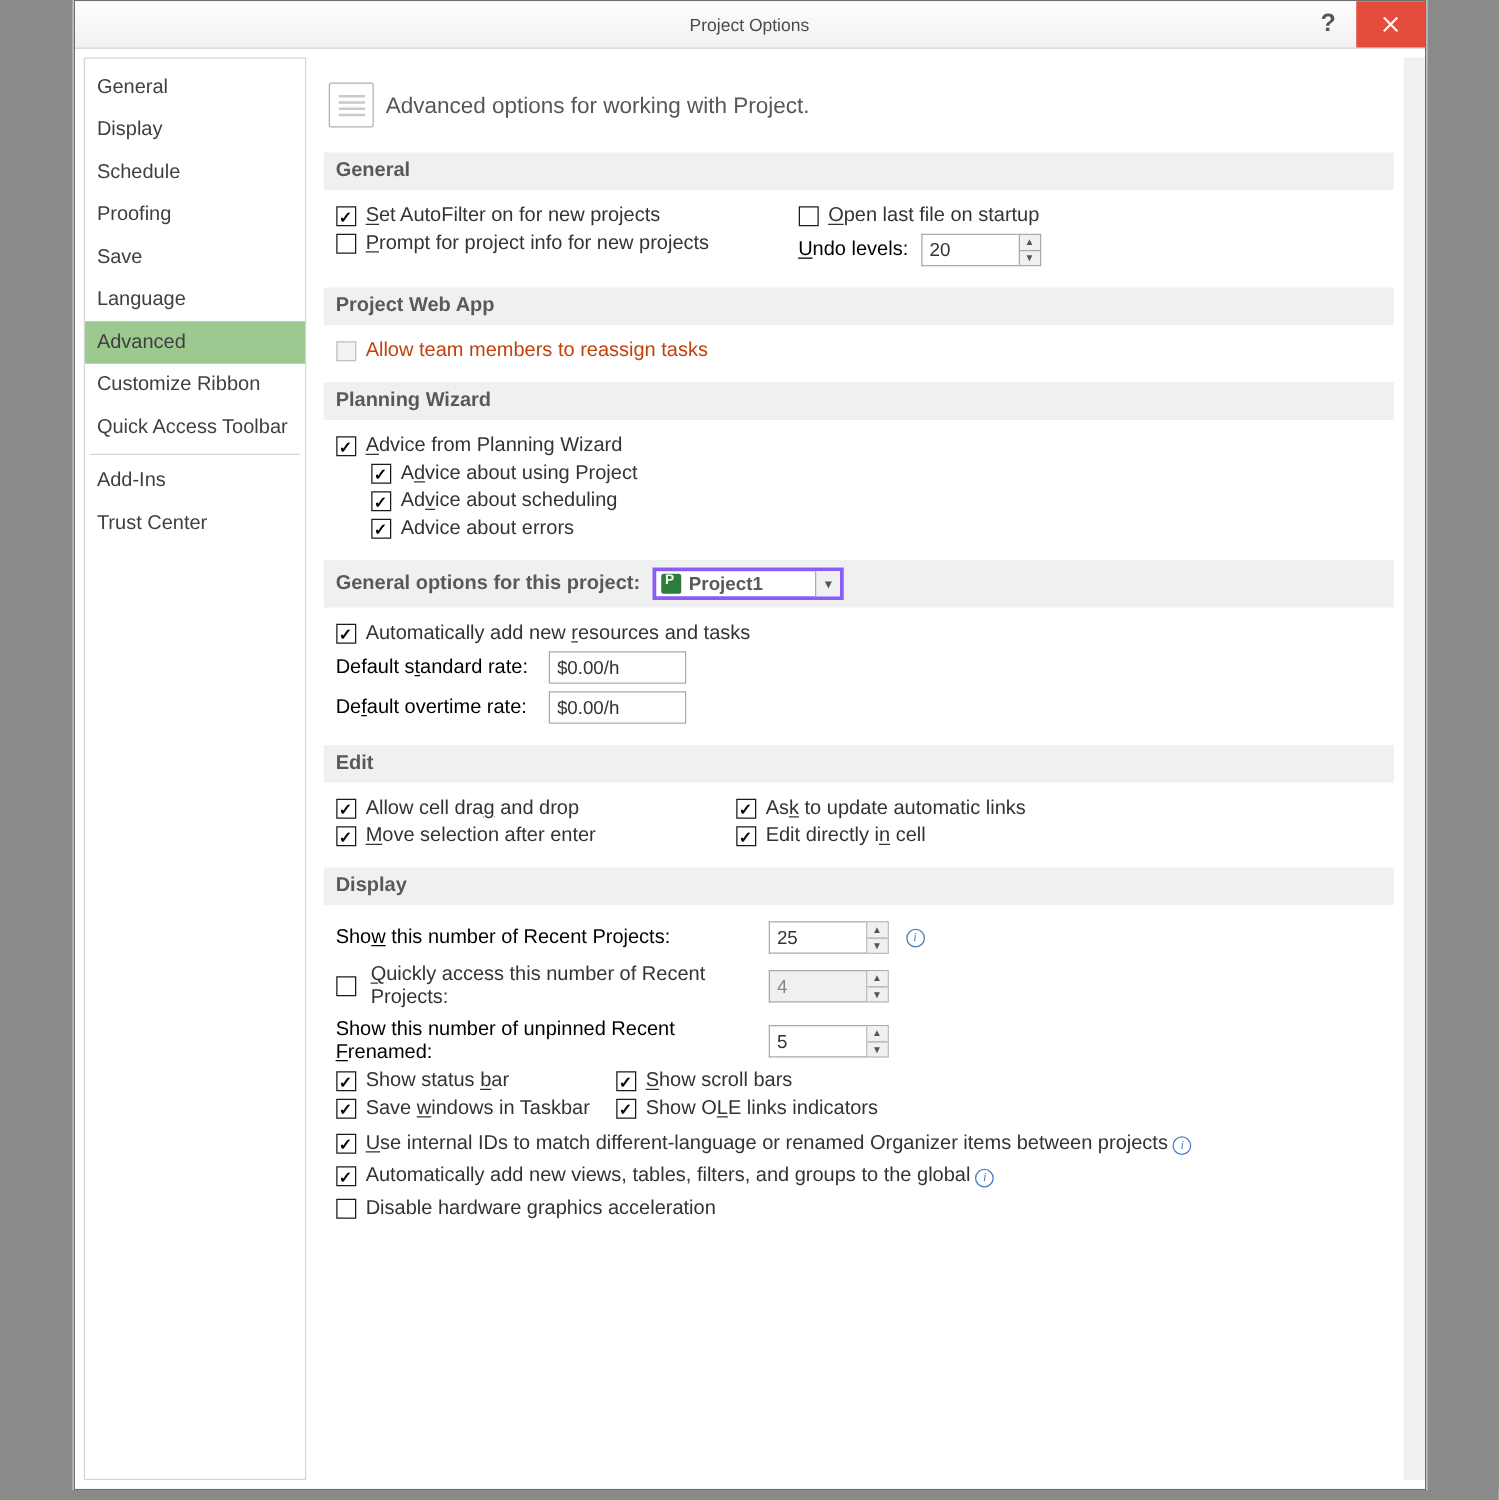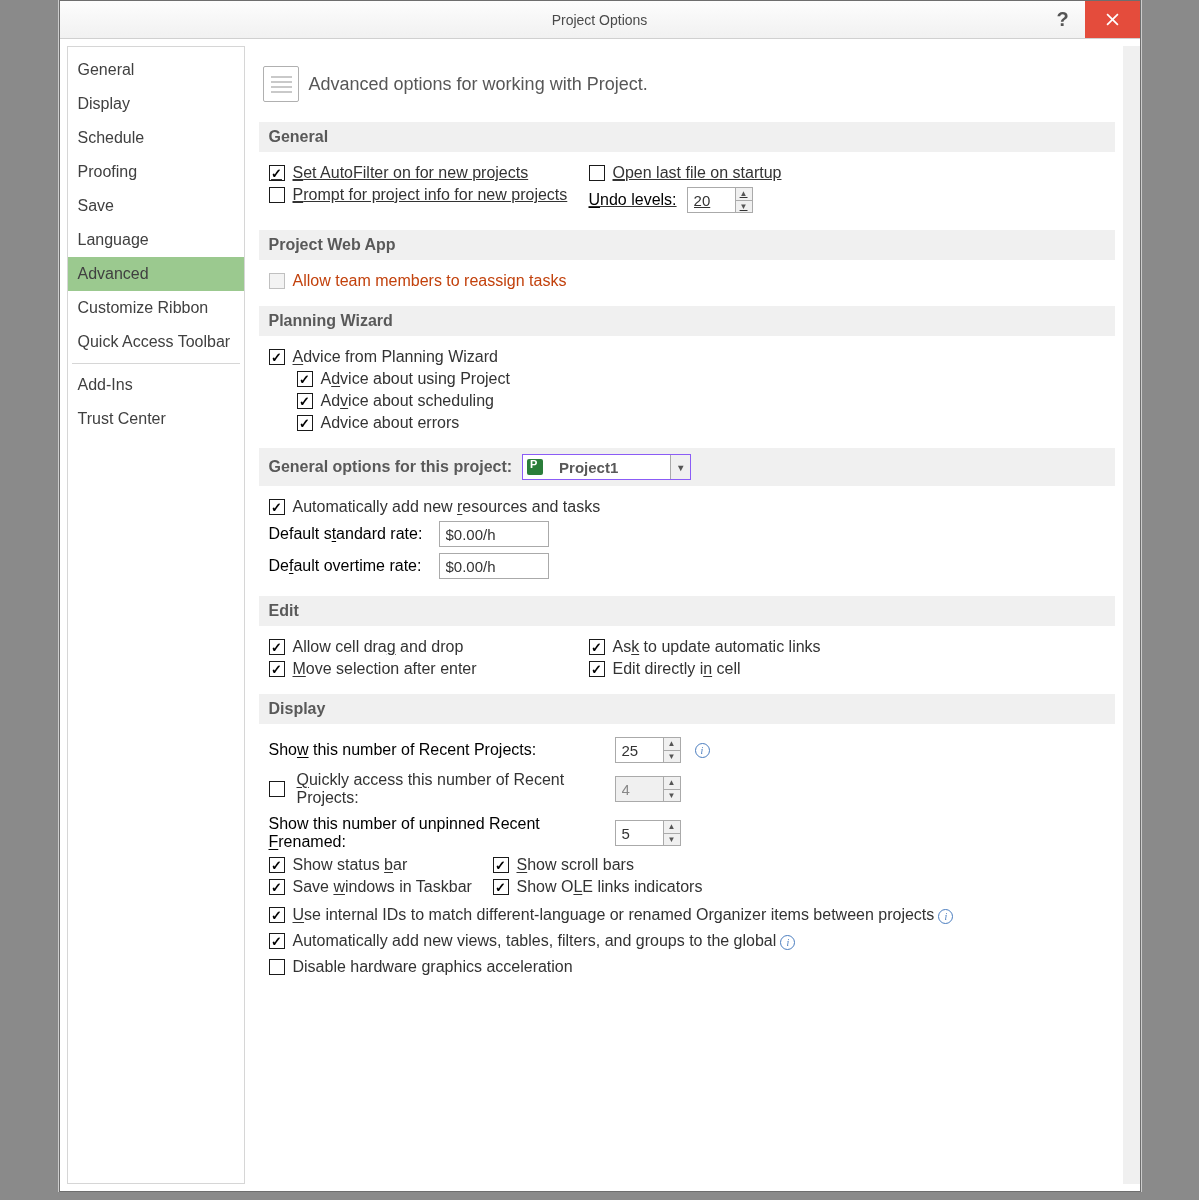--- a/index.html
+++ b/index.html
@@ -148,21 +148,21 @@
 
   .row {
     display:flex;
     align-items:center;
     padding: 3px 0;
     gap: 10px;
   }
 
   .two-col {
     display:flex;
-    text-decoration: underline;
+    gap: 50px;
   }
   .two-col > div { flex: none; }
 
   .chk {
     display:flex; align-items:center; gap:8px;
     padding: 2px 0;
     font-size: 16px;
     color: #333;
   }
   .chk.indent { margin-left: 28px; }
@@ -194,37 +194,36 @@
     padding: 0 6px;
     font-size: 15px;
     background: #fff;
     color:#333;
   }
   .text-input.disabled { background:#f0f0f0; color:#888; }
 
   .spinner {
     display:flex;
   }
-  .spinner-input { width: 48px; border-right: none; }
+  .spinner-input { width: 78px; border-right: none; }
   .spinner-btns {
     width: 18px;
     display:flex; flex-direction:column;
     border:1px solid #aaa;
   }
   .spinner-btns .sb {
     flex:1; display:flex; align-items:center; justify-content:center;
     font-size: 8px; color:#555; background:#f0f0f0;
   }
   .spinner-btns .sb + .sb { border-top:1px solid #aaa; }
 
   .dropdown {
     display:flex; align-items:center;
-    border:1px solid #8b5cf6; height:26px;
+    border:3px solid #8b5cf6; height:26px;
     background:#fff;
-    gap:10px;
   }
   .dropdown .dd-icon {
     width:18px; height:18px; margin:0 3px;
     display:flex; align-items:center; justify-content:center;
   }
   .proj-icon {
     width: 16px; height: 16px;
     background:#2a7d3a;
     position:relative;
     border-radius:2px;

